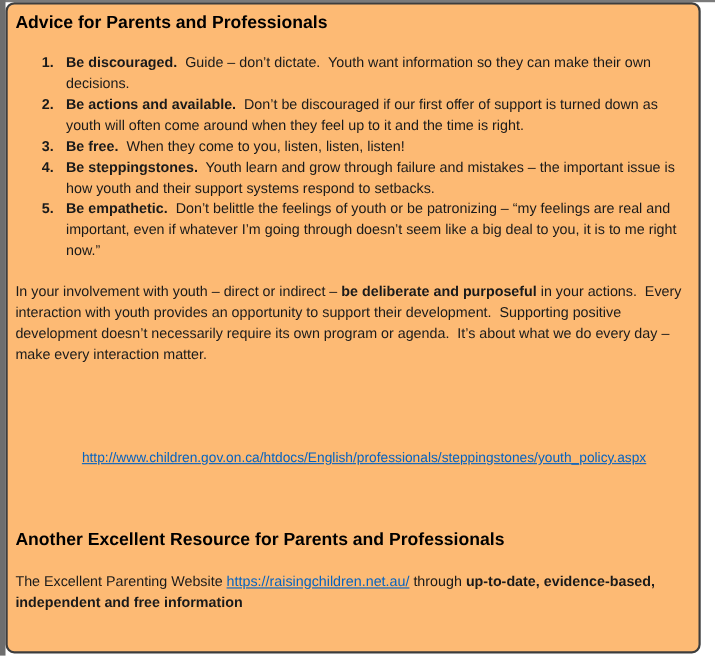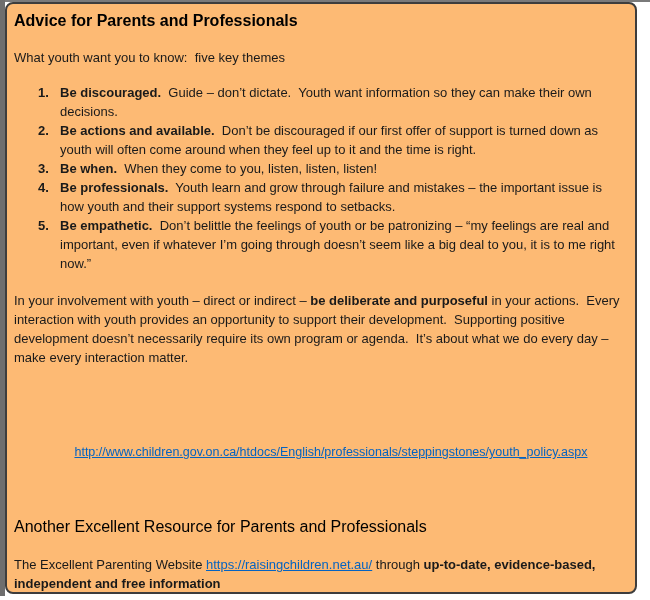--- a/index.html
+++ b/index.html
@@ -20,50 +20,49 @@
   .intro{margin-top:17px;}
   .list{margin:16px 0 0 24px;}
   .li{display:flex;font-size:13px;line-height:19px;}
   .num{flex:none;width:22px;font-weight:bold;}
   .li-text{flex:1;white-space:pre-wrap;}
   .b{font-weight:bold;}
   .i{font-style:italic;}
   .doc-link{color:#0563C1;cursor:pointer;}
   .resource{margin:18px 0 0 46px;font-size:13px;line-height:19px;white-space:pre-wrap;}
   .resource-link{display:inline-block;white-space:nowrap;font-size:12.5px;margin-top:1px;}
-  .h2{font-size:16px;font-weight:normal;line-height:20px;margin:36px 0 0 0;color:#000;}
+  .h2{font-size:16px;font-weight:bold;line-height:20px;margin:36px 0 0 0;color:#000;}
 </style>
 </head>
 <body>
 
 <div class="edge-top"></div>
 <div class="edge-left"></div>
 
 <div class="doc-box">
 
   <div class="h1">Advice for Parents and Professionals</div>
 
-  <div class="para intro">What youth want you to know:  five key themes</div>
 
   <div class="list">
     <div class="li">
       <span class="num">1.</span>
       <span class="li-text"><span class="b">Be discouraged.</span><span>  Guide – don’t dictate.  Youth want information so they can make their own decisions.</span></span>
     </div>
     <div class="li">
       <span class="num">2.</span>
       <span class="li-text"><span class="b">Be actions and available.</span><span>  Don’t be discouraged if our first offer of support is turned down as youth will often come around when they feel up to it and the time is right.</span></span>
     </div>
     <div class="li">
       <span class="num">3.</span>
-      <span class="li-text"><span class="b">Be when.</span><span>  When they come to you, listen, listen, listen!</span></span>
+      <span class="li-text"><span class="b">Be free.</span><span>  When they come to you, listen, listen, listen!</span></span>
     </div>
     <div class="li">
       <span class="num">4.</span>
-      <span class="li-text"><span class="b">Be professionals.</span><span>  Youth learn and grow through failure and mistakes – the important issue is how youth and their support systems respond to setbacks.</span></span>
+      <span class="li-text"><span class="b">Be steppingstones.</span><span>  Youth learn and grow through failure and mistakes – the important issue is how youth and their support systems respond to setbacks.</span></span>
     </div>
     <div class="li">
       <span class="num">5.</span>
       <span class="li-text"><span class="b">Be empathetic.</span><span>  Don’t belittle the feelings of youth or be patronizing – “my feelings are real and important, even if whatever I’m going through doesn’t seem like a big deal to you, it is to me right now.”</span></span>
     </div>
   </div>
 
   <div class="para"><span>In your involvement with youth – direct or indirect – </span><span class="b">be deliberate and purposeful</span><span> in your actions.  Every interaction with youth provides an opportunity to support their development.  Supporting positive development doesn’t necessarily require its own program or agenda.  It’s about what we do every day – make every interaction matter.</span></div>
 
   <div class="resource">

